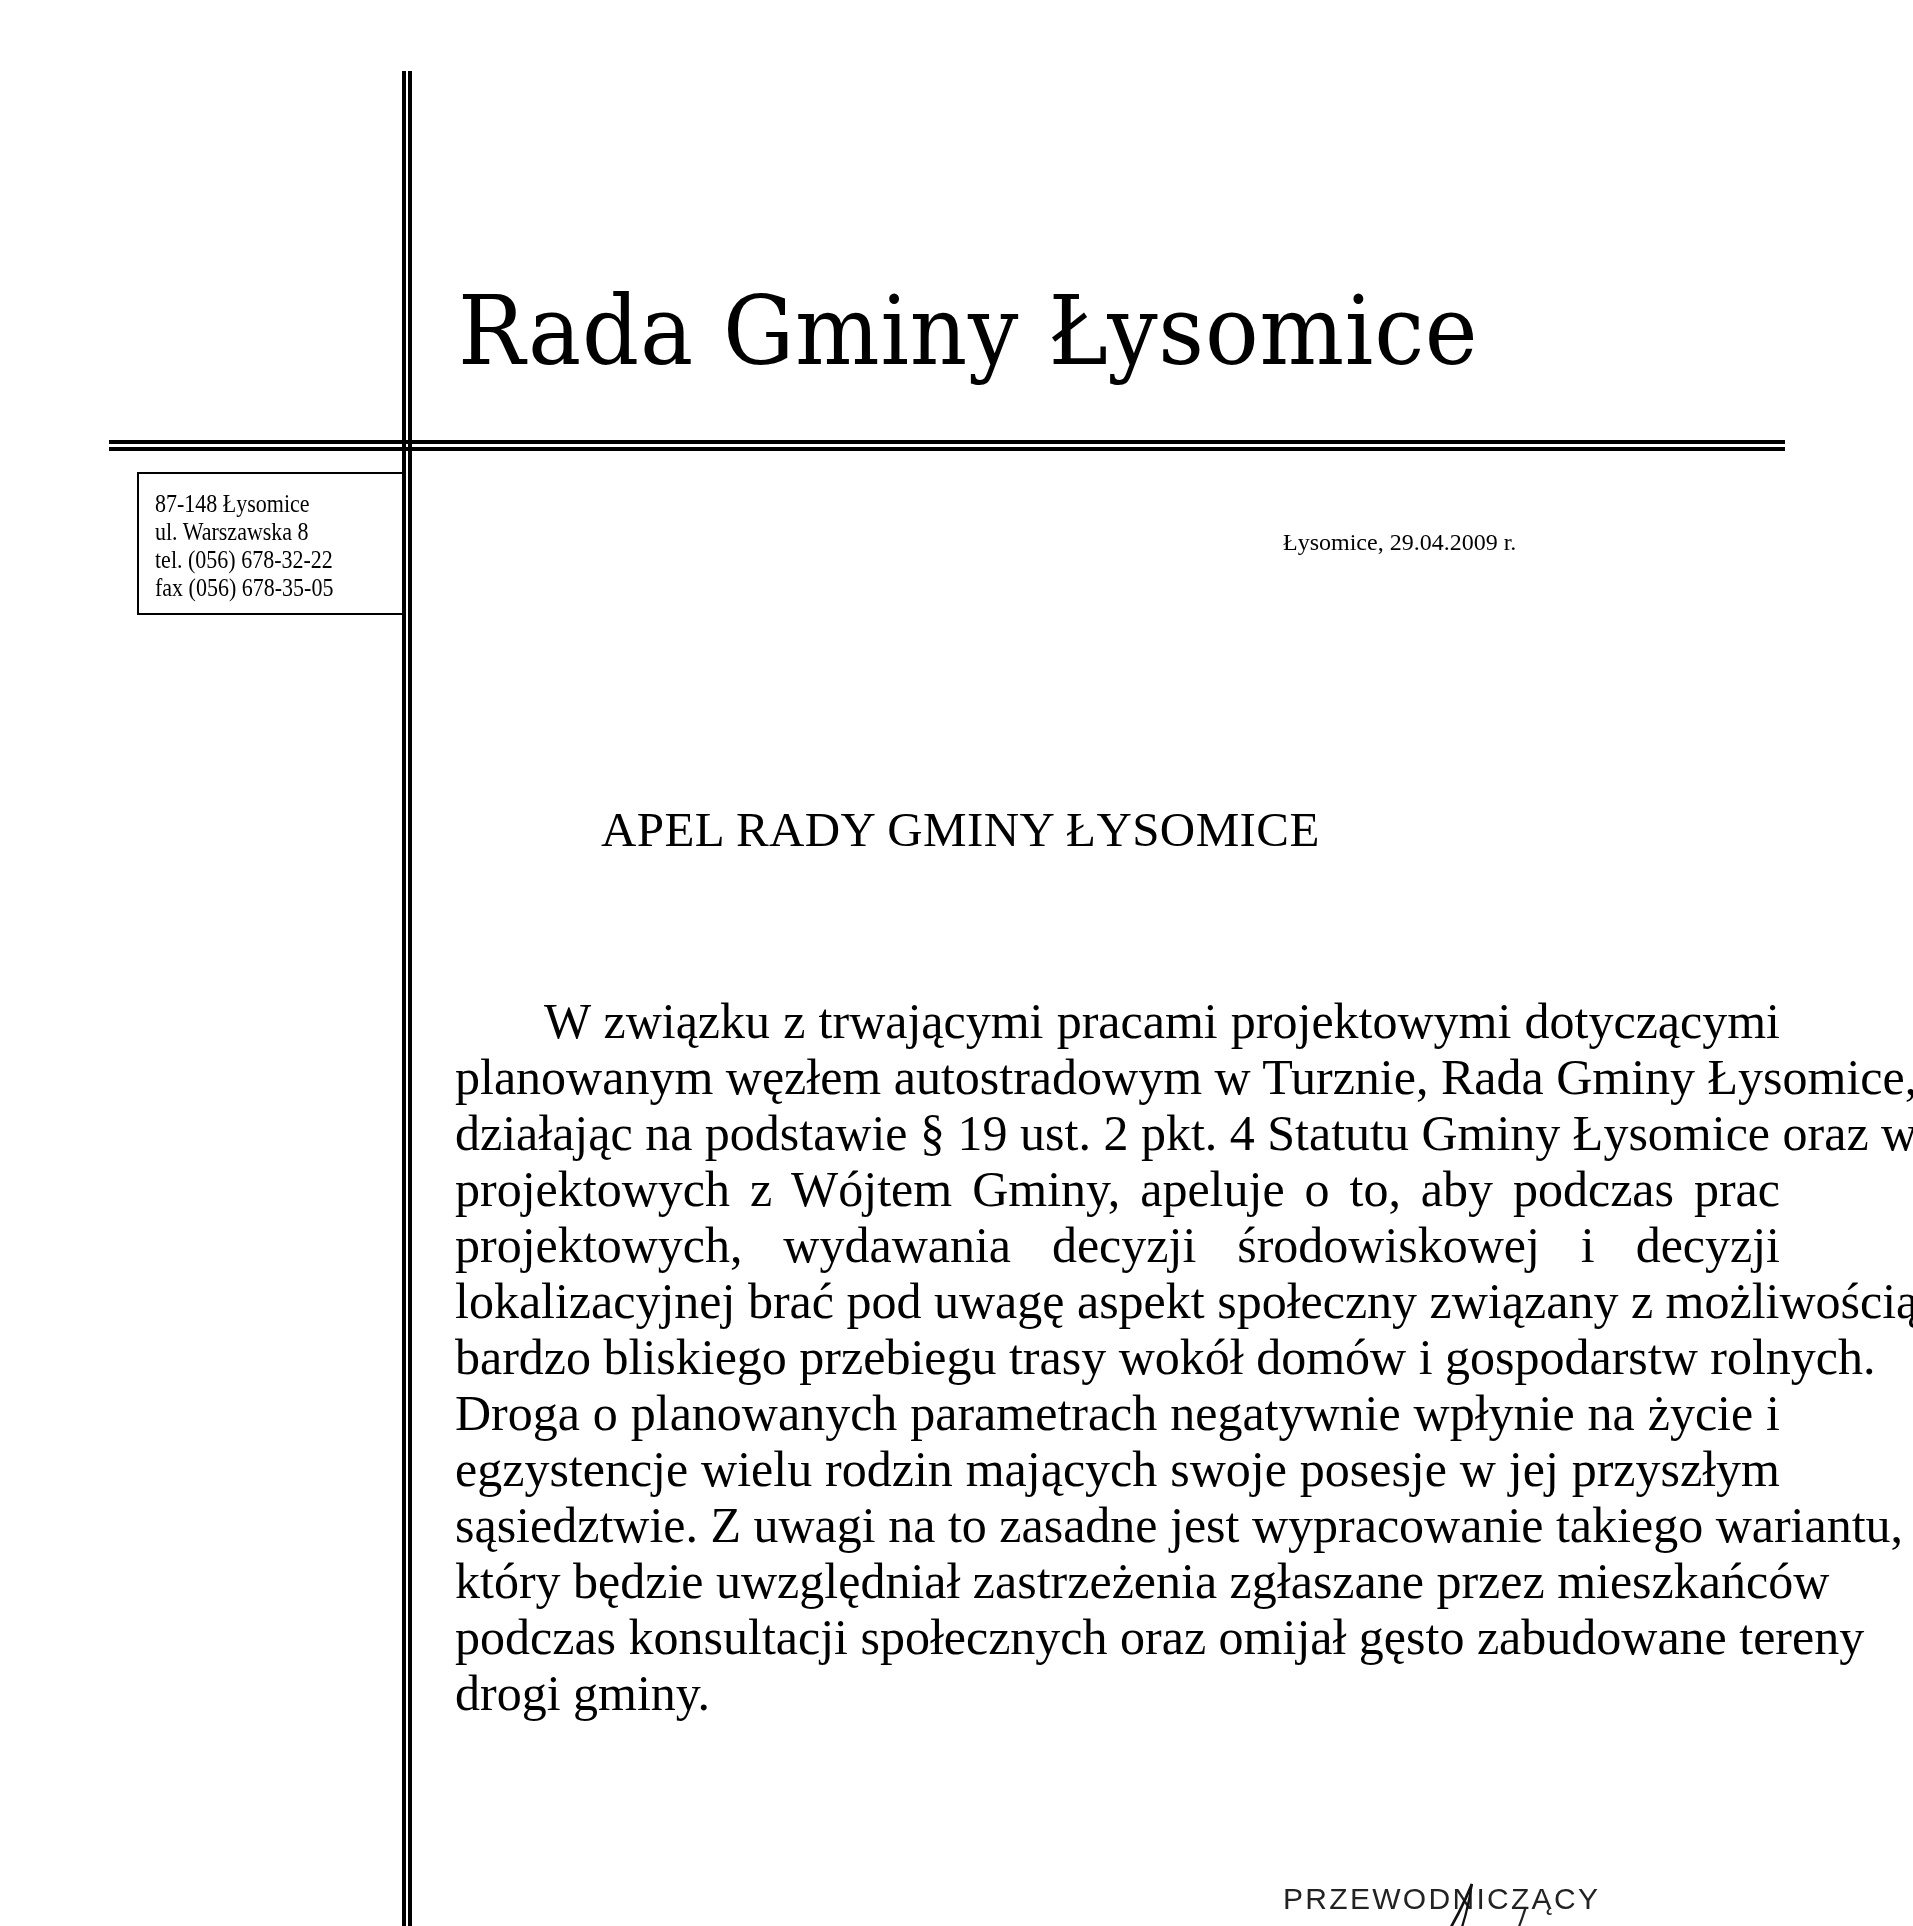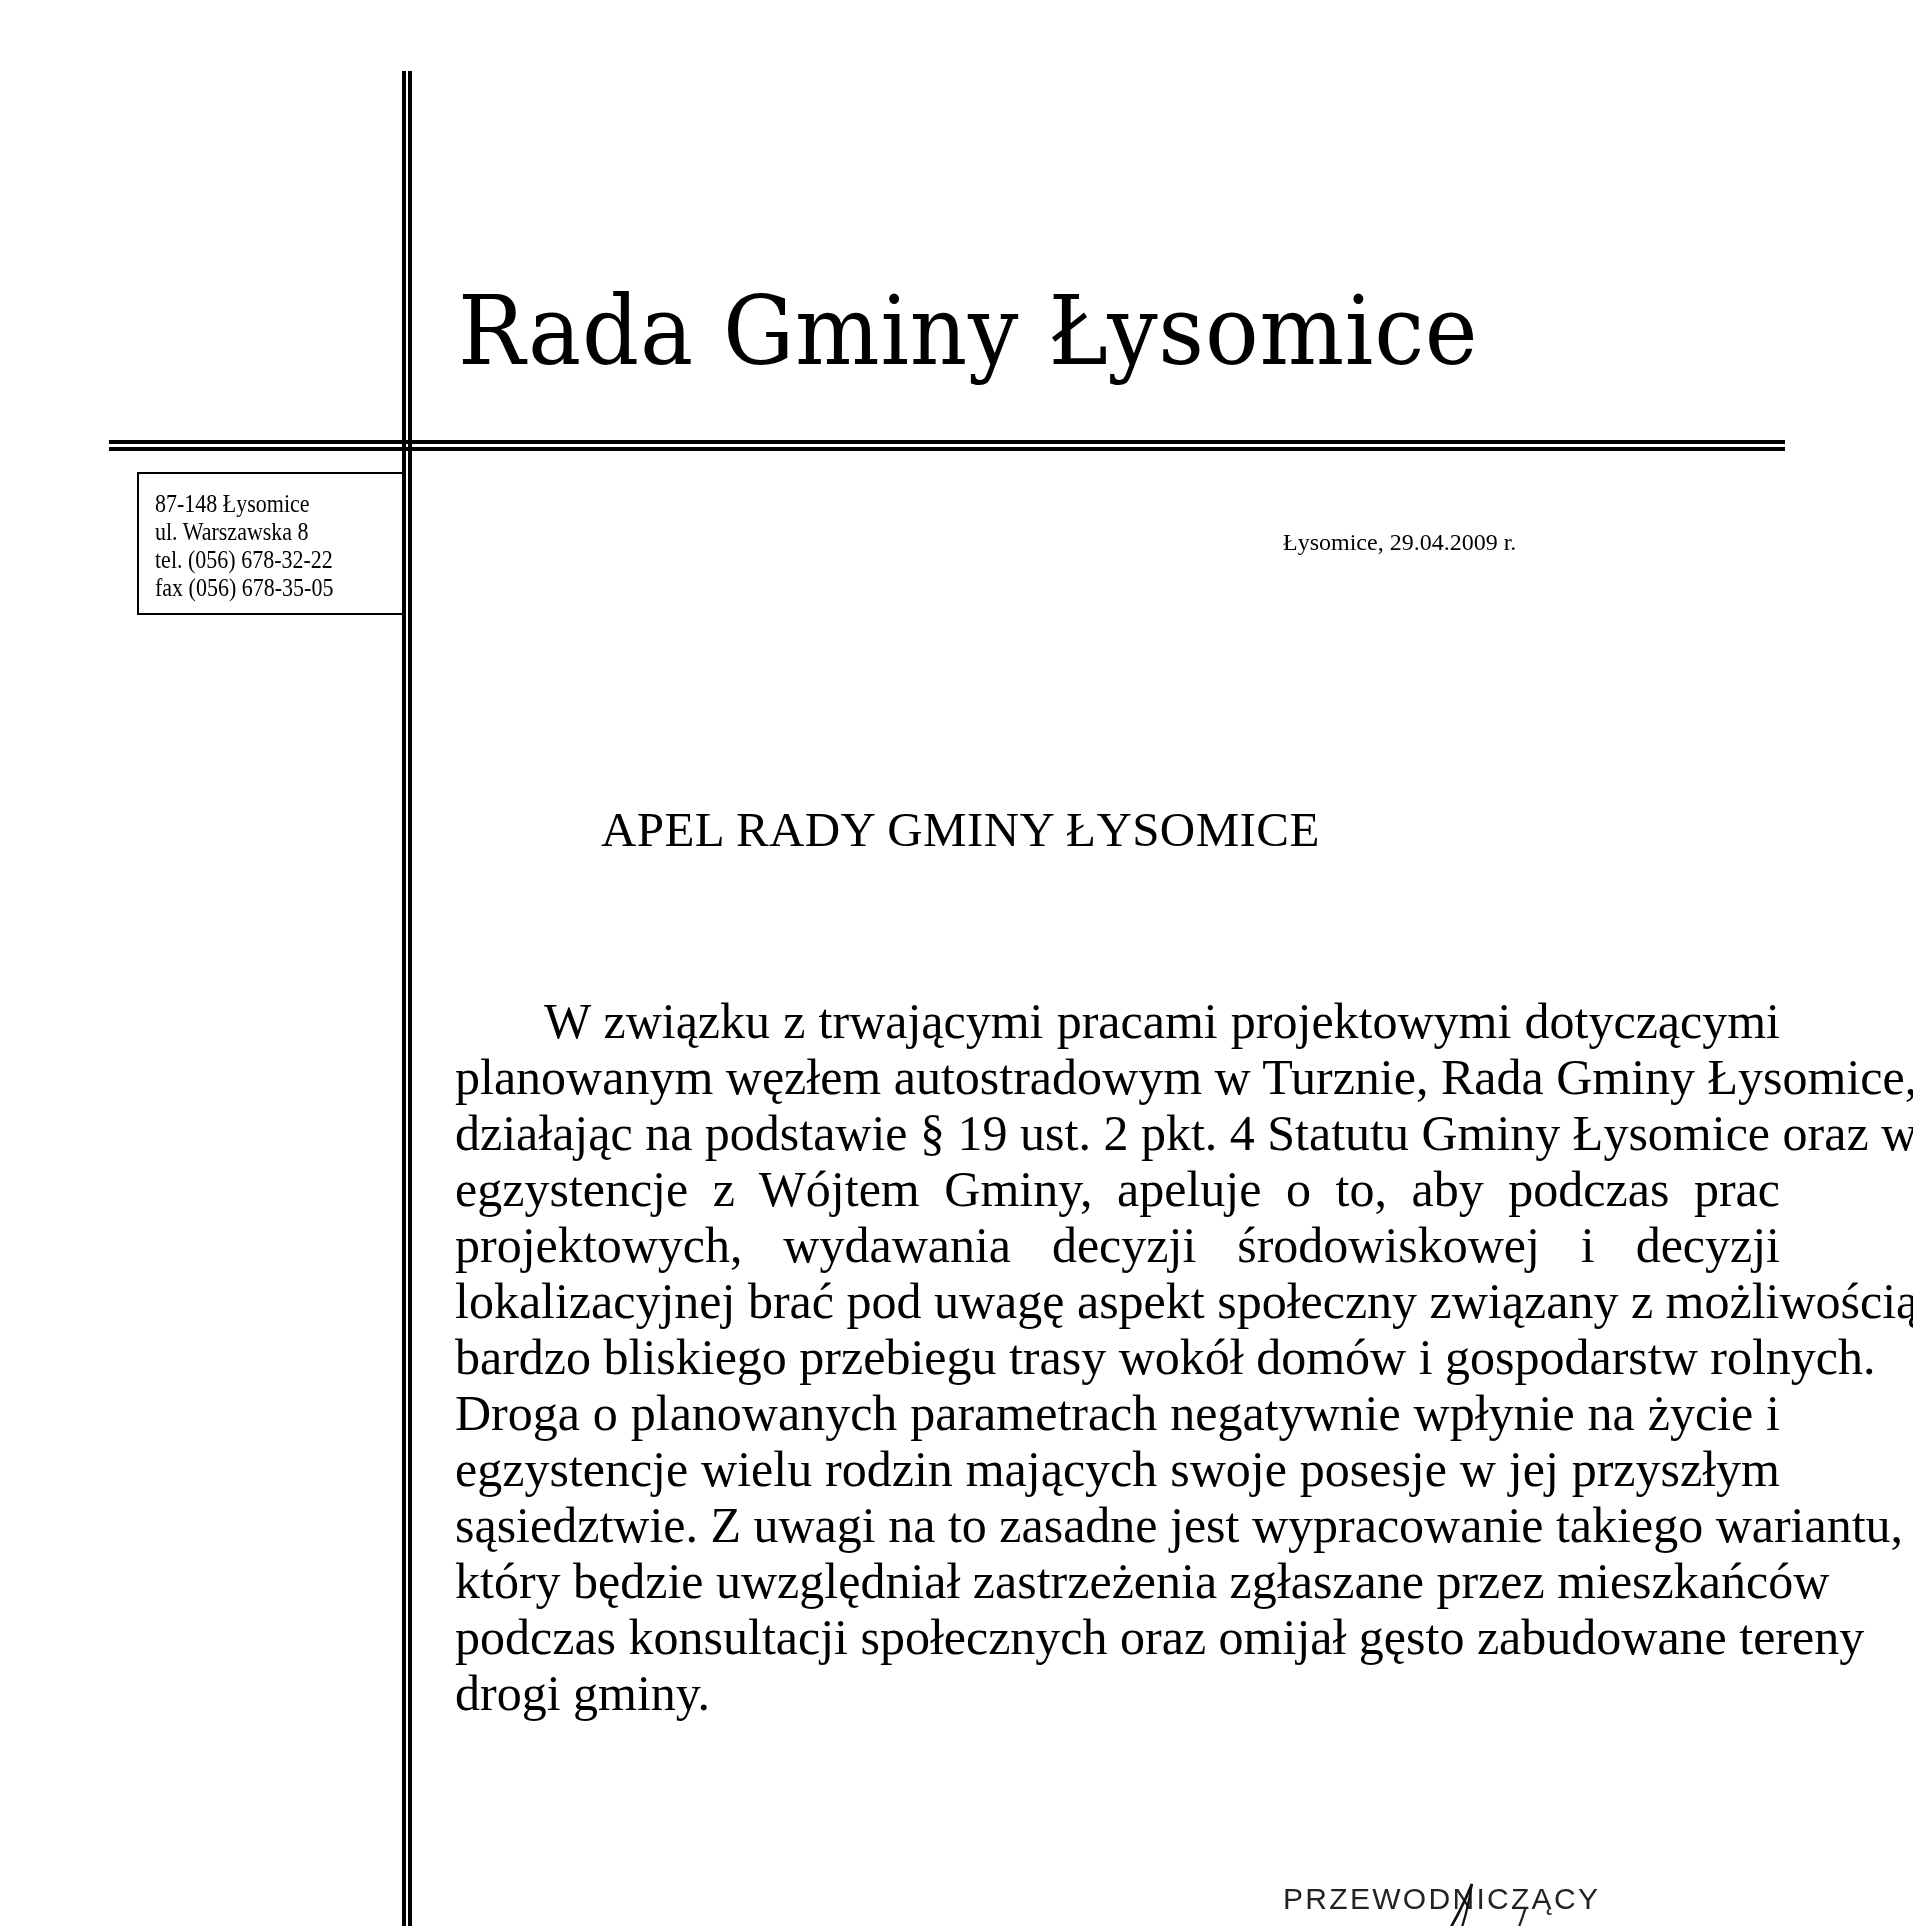--- a/index.html
+++ b/index.html
@@ -81,21 +81,21 @@
 </div>
 
 <div class="date">Łysomice, 29.04.2009 r.</div>
 
 <div class="heading">APEL RADY GMINY ŁYSOMICE</div>
 
 <div class="body-text">
   <span class="ln first">W związku z trwającymi pracami projektowymi dotyczącymi</span>
   <span class="ln">planowanym węzłem autostradowym w Turznie, Rada Gminy Łysomice,</span>
   <span class="ln">działając na podstawie § 19 ust. 2 pkt. 4 Statutu Gminy Łysomice oraz w</span>
-  <span class="ln">egzystencje z Wójtem Gminy, apeluje o to, aby podczas prac</span>
+  <span class="ln">projektowych z Wójtem Gminy, apeluje o to, aby podczas prac</span>
   <span class="ln">projektowych, wydawania decyzji środowiskowej i decyzji</span>
   <span class="ln">lokalizacyjnej brać pod uwagę aspekt społeczny związany z możliwością</span>
   <span class="ln">bardzo bliskiego przebiegu trasy wokół domów i gospodarstw rolnych.</span>
   <span class="ln">Droga o planowanych parametrach negatywnie wpłynie na życie i</span>
   <span class="ln">egzystencje wielu rodzin mających swoje posesje w jej przyszłym</span>
   <span class="ln">sąsiedztwie. Z uwagi na to zasadne jest wypracowanie takiego wariantu,</span>
   <span class="ln">który będzie uwzględniał zastrzeżenia zgłaszane przez mieszkańców</span>
   <span class="ln">podczas konsultacji społecznych oraz omijał gęsto zabudowane tereny</span>
   <span class="ln last">drogi gminy.</span>
 </div>

